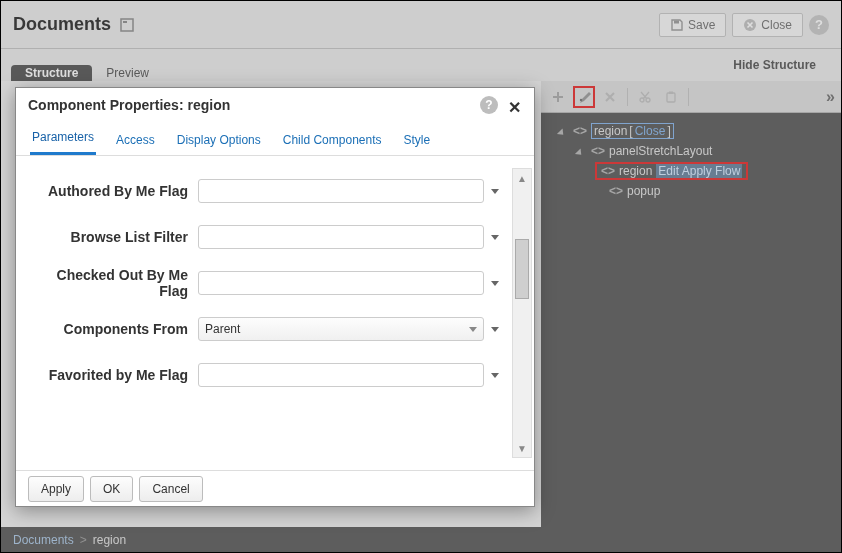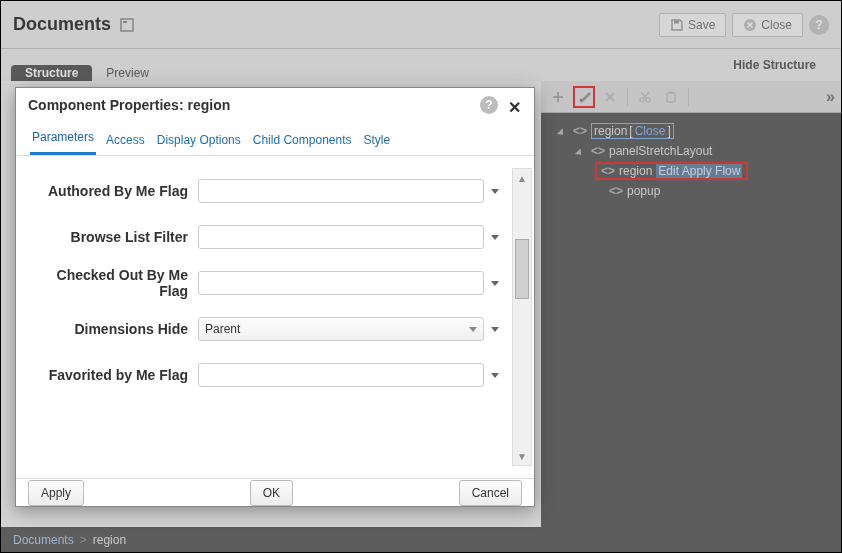--- a/index.html
+++ b/index.html
@@ -49,36 +49,36 @@
 
   
   .gray-overlay { position:absolute; inset:0; background:rgba(160,160,160,0.35); }
 
   
   .modal { position:absolute; top:86px; left:14px; width:520px; height:420px; background:#fff; border:1px solid #888; box-shadow:0 4px 18px rgba(0,0,0,0.35); display:flex; flex-direction:column;}
   .modal-title { height:34px; display:flex; align-items:center; padding:0 12px; font-size:14px; font-weight:bold; color:#333;}
   .modal-title .mt-right { margin-left:auto; display:flex; gap:10px; align-items:center;}
   .modal-title .mt-help { width:18px;height:18px;border-radius:50%;background:#bdbdbd;color:#fff;display:flex;align-items:center;justify-content:center;font-size:12px;font-weight:bold;cursor:pointer;}
   .modal-title .mt-close { width:14px;height:14px; cursor:pointer; font-size:16px; font-weight:bold; color:#333;}
-  .modal-tabs { height:34px; display:flex; align-items:flex-end; padding:0 14px; gap:8px; border-bottom:1px solid #ddd;}
+  .modal-tabs { height:34px; display:flex; align-items:flex-end; padding:0 14px; gap:18px; border-bottom:1px solid #ddd;}
   .modal-tabs .mtab { padding:8px 2px; color:#1b6fb6; cursor:pointer; font-size:12px;}
   .modal-tabs .mtab.active { color:#1862a8; border-bottom:3px solid #1f7acc; font-weight:normal; }
   .modal-body { flex:1; overflow:hidden; position:relative; padding:12px 0 12px 12px; display:flex;}
   .params { flex:1; overflow:hidden;}
   .param-row { display:flex; align-items:center; height:46px; }
   .param-label { width:170px; text-align:right; padding-right:10px; color:#333; font-weight:bold; font-size:14px;}
   .param-field { flex:1; display:flex; align-items:center;}
   .param-field .tbox { flex:1; height:24px; border:1px solid #ccc; border-radius:3px; background:#fff;}
   .param-field .dd { width:22px; height:24px; display:flex;align-items:center;justify-content:center; color:#666; cursor:pointer;}
   .param-field .dd::before { content:""; display:inline-block; border-top:5px solid #666; border-left:4px solid transparent; border-right:4px solid transparent;}
   .scroll-rail { width:20px; margin-left:6px; margin-right:2px; background:#f0f0f0; border:1px solid #ddd; position:relative;}
   .scroll-rail .arrow { height:18px; display:flex;align-items:center;justify-content:center;color:#888;font-size:10px; user-select:none;}
   .scroll-rail .thumb { position:absolute; left:2px; right:2px; top:70px; height:60px; background:#cfcfcf; border:1px solid #aaa;}
   .partial-row .param-label { color:#999; }
-  .modal-footer { height:28px; border-top:1px solid #ddd; display:flex; align-items:center; justify-content:space-between; padding:0 12px; gap:6px; background:#fff;}
+  .modal-footer { height:36px; border-top:1px solid #ddd; display:flex; align-items:center; justify-content:flex-start; padding:0 12px; gap:6px; background:#fff;}
   .mbtn { height:26px; padding:0 12px; border:1px solid #bcbcbc; border-radius:3px; background:linear-gradient(#fdfdfd,#ededed); cursor:pointer; font-size:12px; color:#333;}
   .select-display { flex:1; height:24px; border:1px solid #ccc; border-radius:3px; background:linear-gradient(#fdfdfd,#f0f0f0); display:flex; align-items:center; padding:0 6px; color:#333; position:relative;}
   .select-display::after { content:""; position:absolute; right:6px; top:9px; border-top:5px solid #888; border-left:4px solid transparent; border-right:4px solid transparent;}
   svg { display:block; }
 </style>
 </head>
 <body>
 
 <div class="header">
   <span class="header-title">Documents</span>
@@ -225,21 +225,21 @@
         </div>
       </div>
       <div class="param-row">
         <div class="param-label">Checked Out By Me Flag</div>
         <div class="param-field">
           <input class="tbox" value="" style="">
           <span class="dd"></span>
         </div>
       </div>
       <div class="param-row">
-        <div class="param-label">Dimensions Hide</div>
+        <div class="param-label">Components From</div>
         <div class="param-field">
           <div class="select-display">
               <span>Parent</span>
             </div>
           <span class="dd"></span>
         </div>
       </div>
       <div class="param-row">
         <div class="param-label">Favorited by Me Flag</div>
         <div class="param-field">

